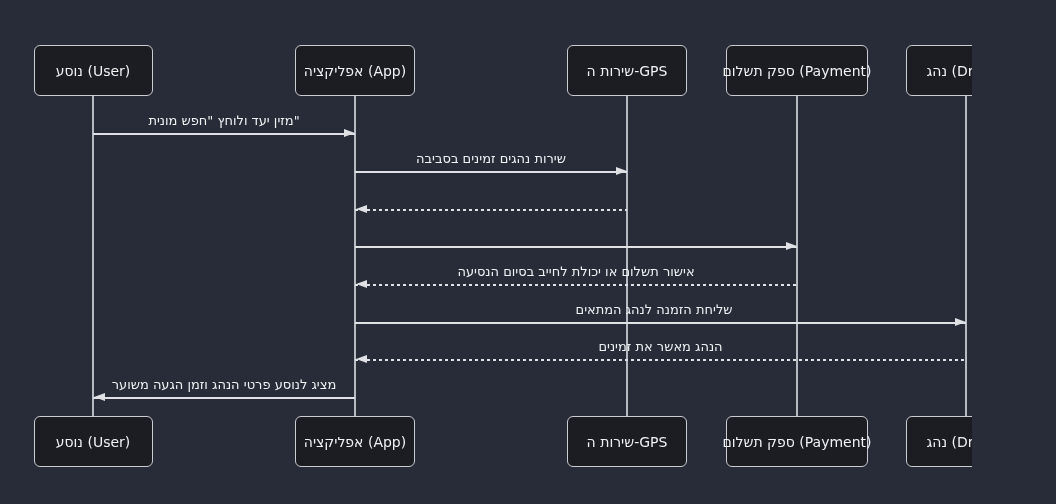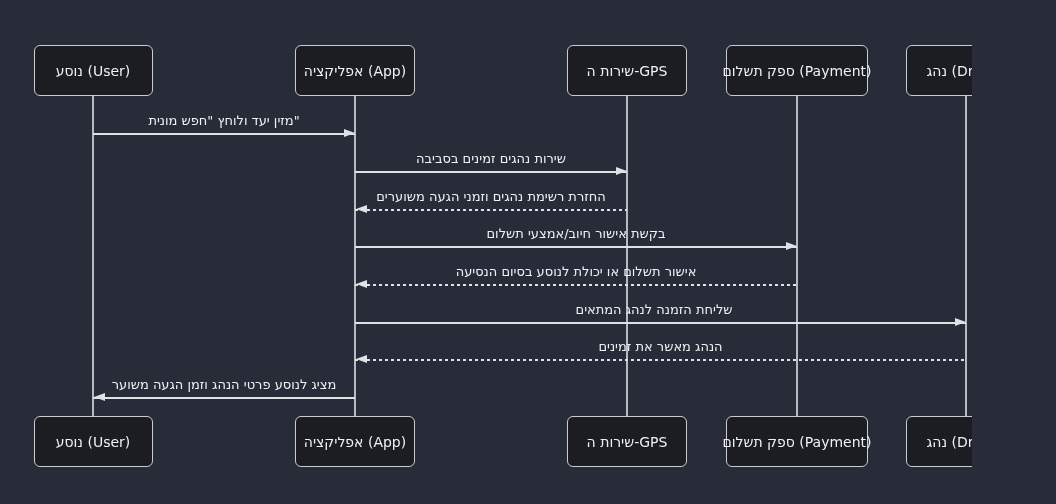--- a/index.html
+++ b/index.html
@@ -98,27 +98,25 @@
       <span>נהג (Driver)</span>
     </div>
     <div class="msg-line solid" style="left: 93px; top: 133px; width: 262px;"></div>
     <div class="arrowhead right" style="left: 344px; top: 129px;"></div>
     <div class="msg-label" style="left: -26px; top: 113px;">מזין יעד ולוחץ "חפש מונית"</div>
     <div class="msg-line solid" style="left: 355px; top: 171px; width: 272px;"></div>
     <div class="arrowhead right" style="left: 616px; top: 167px;"></div>
     <div class="msg-label" style="left: 241px; top: 151px;">שירות נהגים זמינים בסביבה</div>
     <div class="msg-line dashed" style="left: 355px; top: 209px; width: 272px;"></div>
     <div class="arrowhead left" style="left: 355.5px; top: 205px;"></div>
-    <div class="msg-label" style="left: 241px; top: 189px;">החזרת רשימת נהגים וזמני הגעה משוערים</div>
     <div class="msg-line solid" style="left: 355px; top: 246px; width: 442px;"></div>
     <div class="arrowhead right" style="left: 786px; top: 242px;"></div>
-    <div class="msg-label" style="left: 326px; top: 226px;">בקשת אישור חיוב/אמצעי תשלום</div>
     <div class="msg-line dashed" style="left: 355px; top: 284px; width: 442px;"></div>
     <div class="arrowhead left" style="left: 355.5px; top: 280px;"></div>
-    <div class="msg-label" style="left: 326px; top: 264px;">אישור תשלום או יכולת לנוסע בסיום הנסיעה</div>
+    <div class="msg-label" style="left: 326px; top: 264px;">אישור תשלום או יכולת לחייב בסיום הנסיעה</div>
     <div class="msg-line solid" style="left: 355px; top: 322px; width: 611px;"></div>
     <div class="arrowhead right" style="left: 955px; top: 318px;"></div>
     <div class="msg-label" style="left: 404px; top: 302px;">שליחת הזמנה לנהג המתאים</div>
     <div class="msg-line dashed" style="left: 355px; top: 359px; width: 611px;"></div>
     <div class="arrowhead left" style="left: 355.5px; top: 355px;"></div>
     <div class="msg-label" style="left: 410.5px; top: 339px;">הנהג מאשר את זמינים</div>
     <div class="msg-line solid" style="left: 93px; top: 397px; width: 262px;"></div>
     <div class="arrowhead left" style="left: 93.5px; top: 393px;"></div>
     <div class="msg-label" style="left: -26px; top: 377px;">מציג לנוסע פרטי הנהג וזמן הגעה משוער</div>
   </div>

